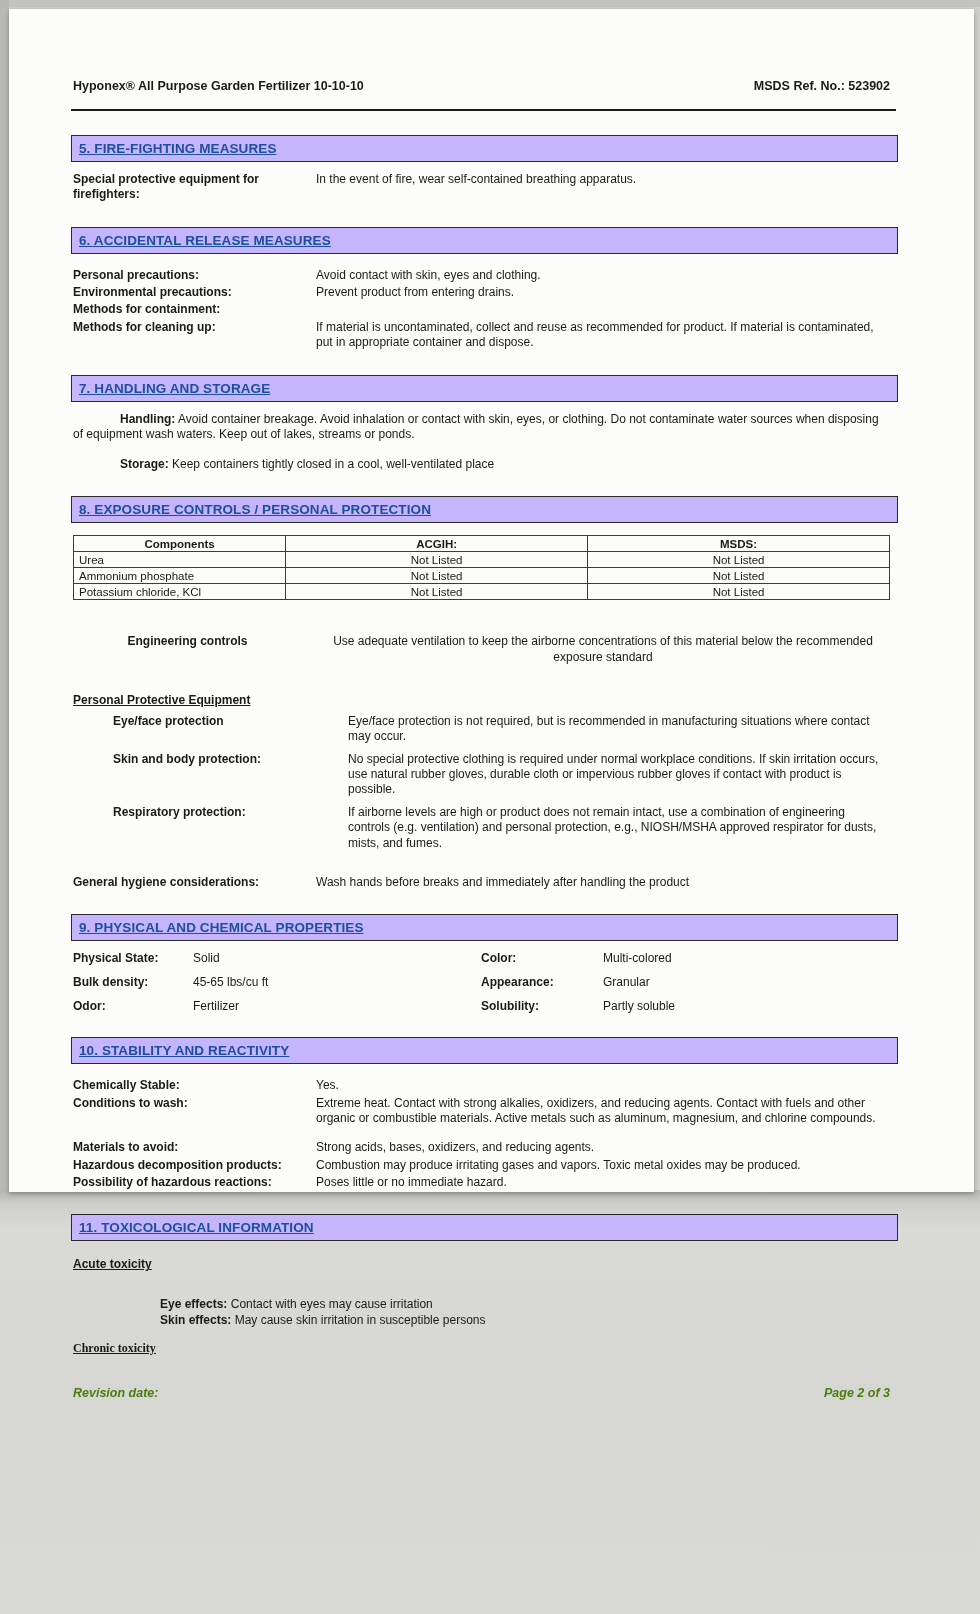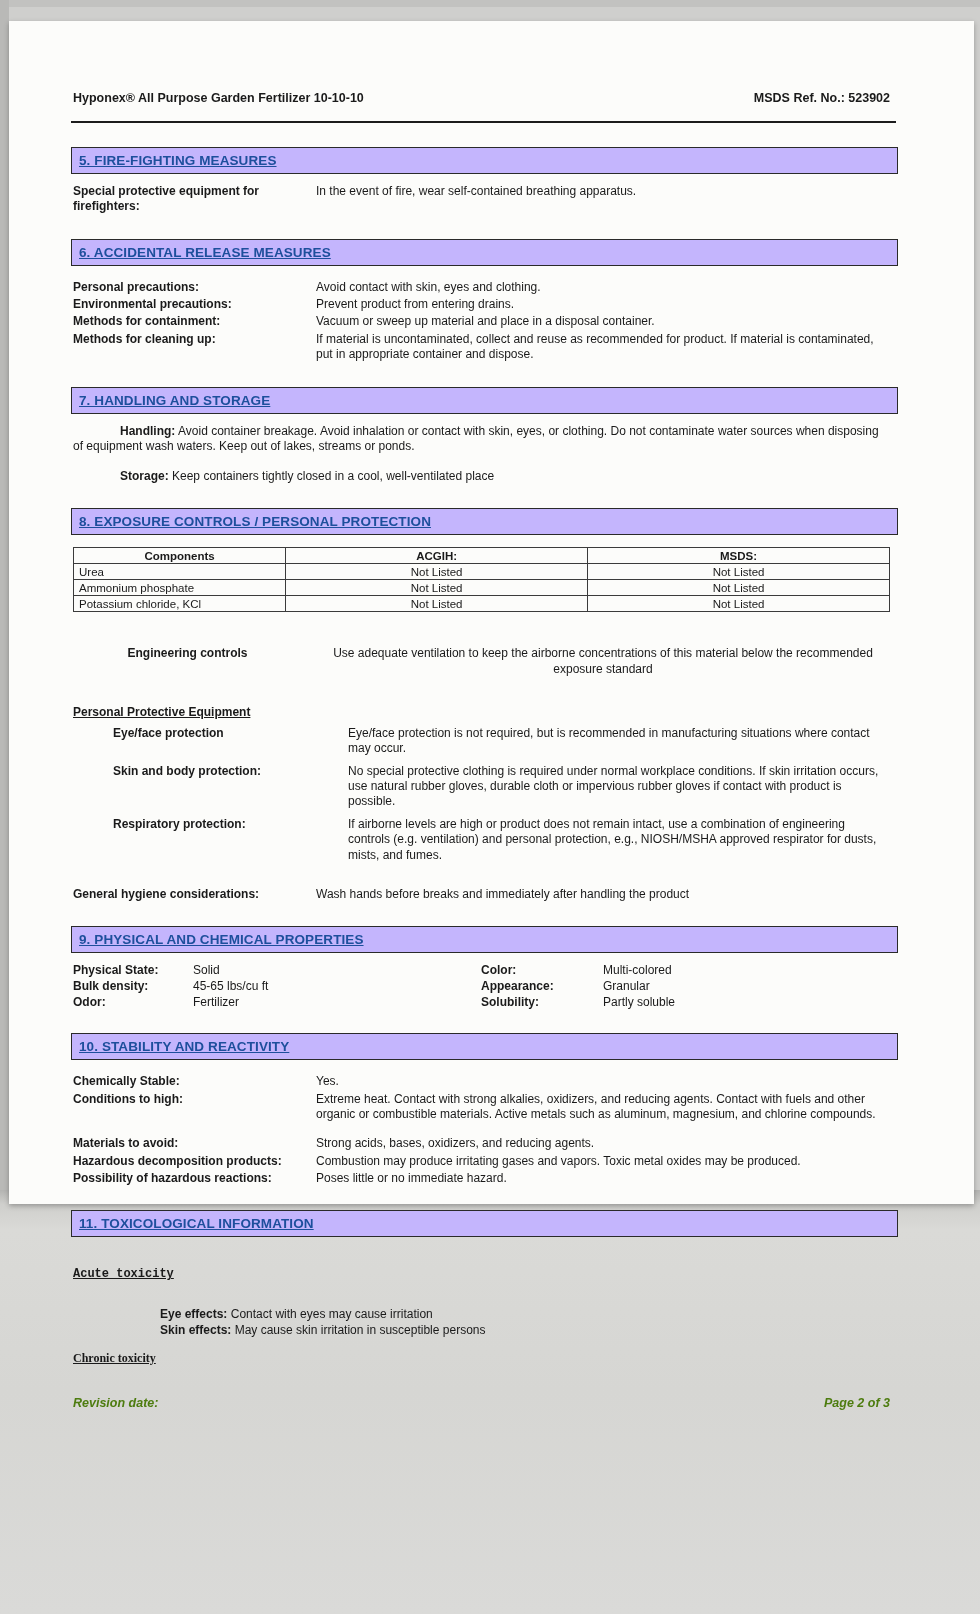--- a/index.html
+++ b/index.html
@@ -11,21 +11,21 @@
     color: #1a1a1a;
     position: relative;
   }
   .scan-edge-left { position:absolute; left:0; top:0; width:9px; height:1614px; background:#b9b9b7; }
   .scan-edge-top { position:absolute; left:0; top:0; width:980px; height:7px; background:#c2c2c0; }
   .below-page {
     position:absolute; left:0; top:1190px; width:980px; height:424px;
     background: linear-gradient(180deg,#b4b4b2 0px,#cfcfcc 14px,#dadad7 40px,#d6d6d3 200px,#dadad8 424px);
   }
   .page {
-    position:absolute; left:9px; top:21px; width:965px; height:1183px;
+    position:absolute; left:9px; top:9px; width:965px; height:1183px;
     background:#fcfcfa;
     box-shadow: 0 2px 5px rgba(0,0,0,.28);
   }
   .content { padding: 70px 84px 0 64px; }
 
   .doc-header { display:flex; justify-content:space-between; align-items:baseline; }
   .doc-title { font-weight:bold; font-size:12.5px; }
   .doc-ref { font-weight:bold; font-size:12.5px; }
   .header-rule { border:none; border-top:2px solid #1c1c1c; margin:16px -6px 0 -2px; }
 
@@ -53,21 +53,21 @@
   }
   table.exposure th { font-weight:bold; text-align:center; }
   table.exposure td { text-align:center; }
   table.exposure td.comp { text-align:left; }
 
   .block-gap { margin-top:26px;text-align:center; }
   .underline-heading { font-weight:bold; font-size:12px; text-decoration:underline; margin-top:24px; }
   .ppe-row { display:grid; grid-template-columns:203px 1fr; margin:7px 0 0 40px;gap:32px; }
   .ppe-row .kv-label { padding-right:8px; }
 
-  .phys-grid { display:grid; grid-template-columns:120px 288px 122px 1fr; row-gap:2px; margin-top:2px; }
+  .phys-grid { display:grid; grid-template-columns:120px 288px 122px 1fr; row-gap:10px; margin-top:2px; }
   .phys-grid .lab { font-weight:bold; font-size:12px; }
   .phys-grid .val { font-size:12px; }
 
   .tox-effects { margin:26px 0 0 40px; }
   .tox-effects .line { font-size:12px; line-height:1.3; }
 
   .gap-after { margin-bottom:14px; }
 
   .page-footer {
     display:flex; justify-content:space-between; margin-top:30px;
@@ -105,21 +105,20 @@
       <div class="kv-row">
         <div class="kv-label">Personal precautions:</div>
         <div class="kv-value">Avoid contact with skin, eyes and clothing.</div>
       </div>
       <div class="kv-row">
         <div class="kv-label">Environmental precautions:</div>
         <div class="kv-value">Prevent product from entering drains.</div>
       </div>
       <div class="kv-row">
         <div class="kv-label">Methods for containment:</div>
-        <div class="kv-value">Vacuum or sweep up material and place in a disposal container.</div>
       </div>
       <div class="kv-row">
         <div class="kv-label">Methods for cleaning up:</div>
         <div class="kv-value">If material is uncontaminated, collect and reuse as recommended for product. If material is contaminated, put in appropriate container and dispose.</div>
       </div>
     </div>
 
     <div class="section-box">
       <span class="section-title">7. HANDLING AND STORAGE</span>
     </div>
@@ -203,41 +202,41 @@
 
     <div class="section-box">
       <span class="section-title">10. STABILITY AND REACTIVITY</span>
     </div>
     <div style="margin-top:14px;">
       <div class="kv-row">
         <div class="kv-label">Chemically Stable:</div>
         <div class="kv-value">Yes.</div>
       </div>
       <div class="kv-row gap-after">
-        <div class="kv-label">Conditions to high:</div>
+        <div class="kv-label">Conditions to wash:</div>
         <div class="kv-value">Extreme heat. Contact with strong alkalies, oxidizers, and reducing agents. Contact with fuels and other organic or combustible materials. Active metals such as aluminum, magnesium, and chlorine compounds.</div>
       </div>
       <div class="kv-row">
         <div class="kv-label">Materials to avoid:</div>
         <div class="kv-value">Strong acids, bases, oxidizers, and reducing agents.</div>
       </div>
       <div class="kv-row">
         <div class="kv-label">Hazardous decomposition products:</div>
         <div class="kv-value">Combustion may produce irritating gases and vapors. Toxic metal oxides may be produced.</div>
       </div>
       <div class="kv-row">
         <div class="kv-label">Possibility of hazardous reactions:</div>
         <div class="kv-value">Poses little or no immediate hazard.</div>
       </div>
     </div>
 
     <div class="section-box">
       <span class="section-title">11. TOXICOLOGICAL INFORMATION</span>
     </div>
-    <div class="underline-heading" style="margin-top:30px;font-family:Liberation Mono, monospace;">Acute toxicity</div>
+    <div class="underline-heading" style="margin-top:16px;">Acute toxicity</div>
 
     <div class="tox-effects">
       <p class="line"><span class="b">Eye effects:</span><span> Contact with eyes may cause irritation</span></p>
       <p class="line"><span class="b">Skin effects:</span><span> May cause skin irritation in susceptible persons</span></p>
     </div>
 
     <div class="underline-heading" style="margin-top:12px;font-family:Liberation Serif, serif;">Chronic toxicity</div>
 
     <div class="page-footer">
       <span>Revision date:</span>

